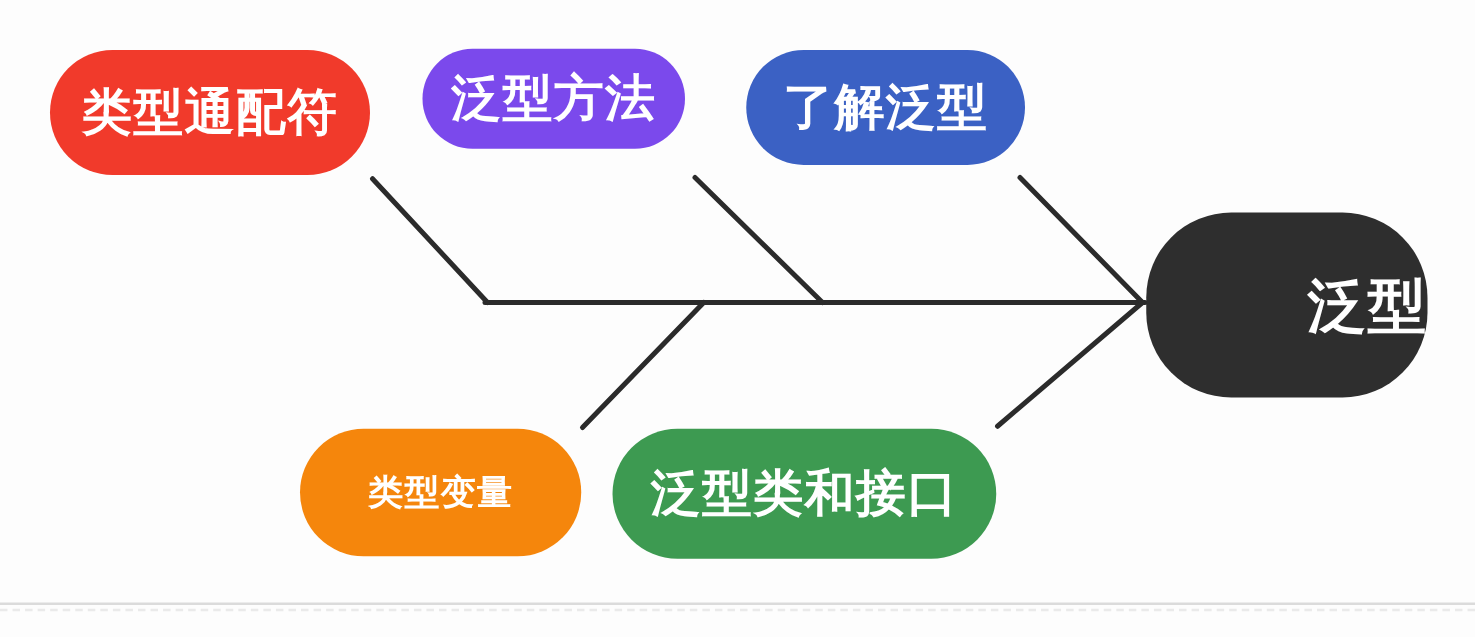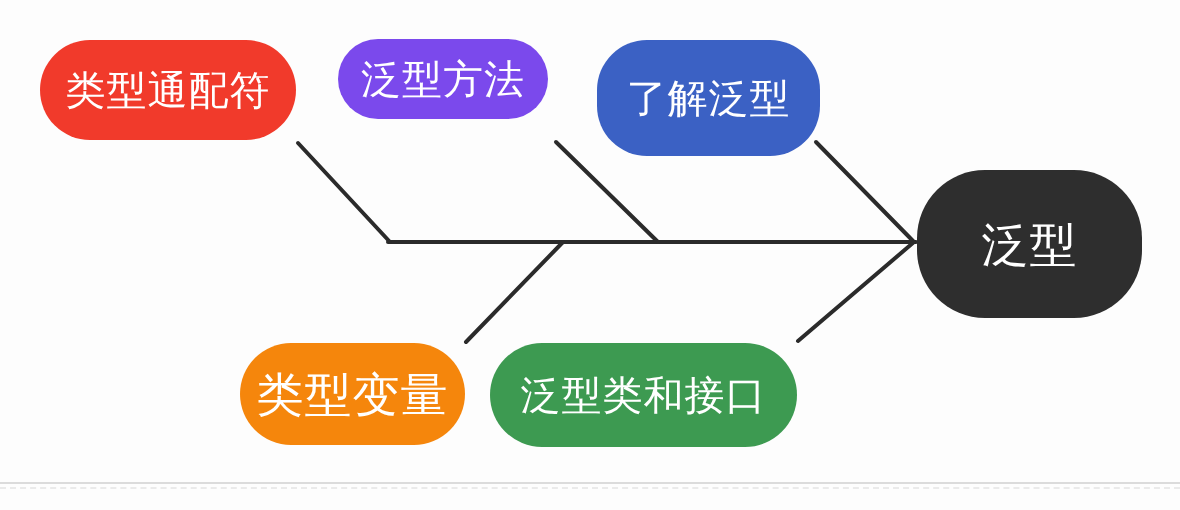--- a/index.html
+++ b/index.html
@@ -21,37 +21,37 @@
     width: 1180px;
     height: 510px;
     pointer-events: none;
   }
   .node {
     position: absolute;
     display: flex;
     align-items: center;
     justify-content: center;
     color: #ffffff;
-    font-weight: normal;
+    font-weight: bold;
     text-align: center;
     white-space: nowrap;
     letter-spacing: 1px;
     box-sizing: border-box;
     cursor: pointer;
   }
   .node .node-label { line-height: 1; }
   
   .n-red    { left: 40px;  top: 40px;  width: 256px; height: 100px; border-radius: 50px; font-size: 40px; }
   .n-purple { left: 338px; top: 39px;  width: 210px; height: 80px; border-radius: 50px; font-size: 40px; }
-  .n-blue   { left: 597px; top: 40px;  width: 223px; height: 116px; border-radius: 50px; font-size: 40px; }
+  .n-blue   { left: 597px; top: 40px;  width: 223px; height: 92px; border-radius: 50px; font-size: 40px; }
   
-  .n-orange { left: 240px; top: 343px; width: 225px; height: 102px; border-radius: 51px; font-size: 47px; }
+  .n-orange { left: 240px; top: 343px; width: 225px; height: 102px; border-radius: 51px; font-size: 28px; }
   .n-green  { left: 490px; top: 343px; width: 307px; height: 104px; border-radius: 52px; font-size: 40px; }
   
-  .n-root   { left: 917px; top: 170px; width: 225px; height: 148px; border-radius: 68px; font-size: 47px; }
+  .n-root   { left: 917px; top: 170px; width: 225px; height: 148px; border-radius: 68px; font-size: 47px; justify-content: flex-end; }
   
   .divider-solid {
     position: absolute;
     left: 0; top: 482px;
     width: 1180px; height: 2px;
   }
   .divider-dashed {
     position: absolute;
     left: 0; top: 487px;
     width: 1180px; height: 0;

